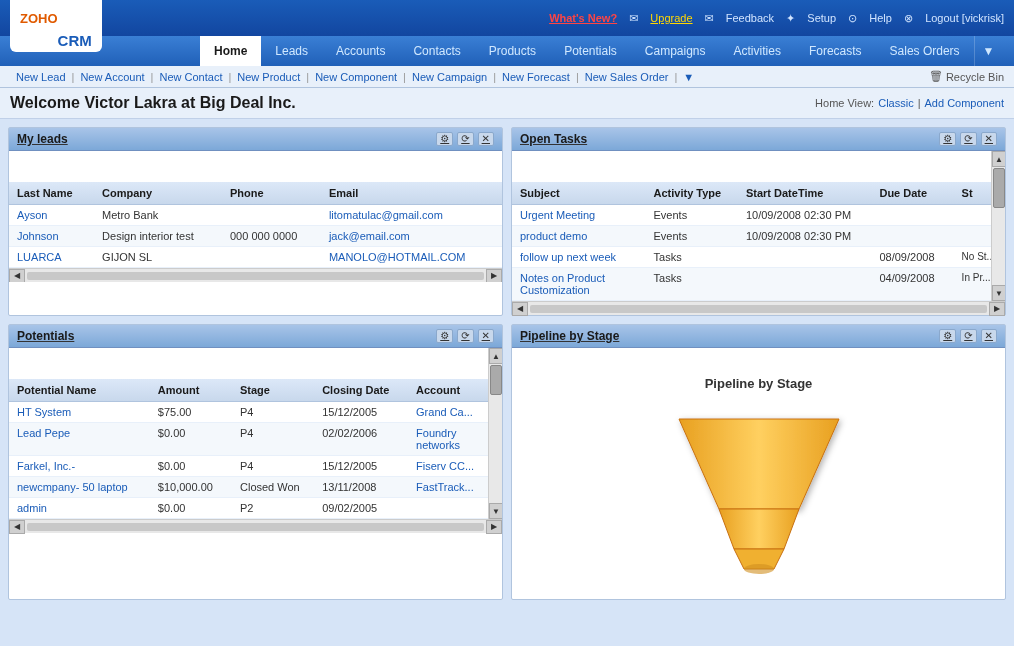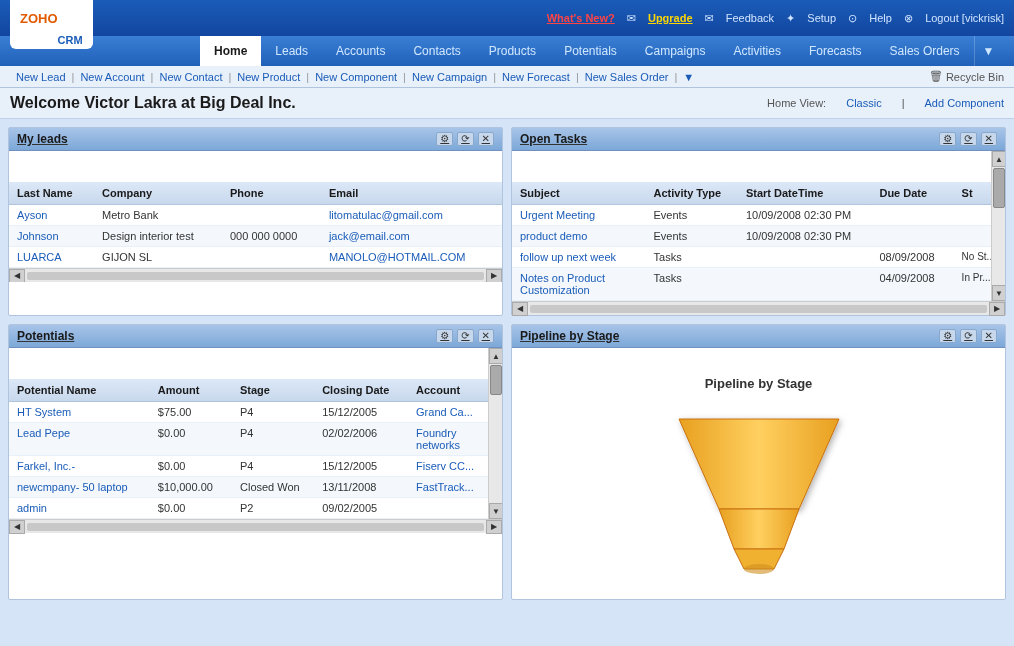--- a/index.html
+++ b/index.html
@@ -25,21 +25,21 @@
     }
     #top-links {
       display: flex;
       align-items: center;
       gap: 12px;
       font-size: 11px;
       color: #d0e4ff;
     }
     #top-links a { color: #d0e4ff; text-decoration: none; }
     #top-links .whats-new { color: #ff4444; font-weight: bold; text-decoration: underline; }
-    #top-links .upgrade { color: #ffd700; font-weight: bold; text-decoration: underline; }
+    #top-links .upgrade { color: #ffd700; font-weight: normal; text-decoration: underline; }
 
     
     #nav-bar {
       background: linear-gradient(to bottom, #3a7fd5, #2060b8);
       height: 30px;
       display: flex;
       align-items: stretch;
       padding-left: 200px;
     }
     .nav-item {
@@ -80,21 +80,21 @@
     
     #welcome-bar {
       background: #e8f0fa;
       padding: 6px 10px;
       display: flex;
       align-items: center;
       justify-content: space-between;
       border-bottom: 1px solid #c0d0e8;
     }
     #welcome-text { font-size: 16px; font-weight: bold; color: #1a1a1a; }
-    #home-view { font-size: 11px; color: #555; display: flex; align-items: center; gap: 20px; }
+    #home-view { font-size: 11px; color: #555; display: flex; align-items: center; gap: 4px; }
     #home-view a { color: #1a5cb8; text-decoration: none; cursor: pointer; }
 
     
     #main-content {
       padding: 8px;
       display: grid;
       grid-template-columns: 1fr 1fr;
       grid-template-rows: auto auto;
       gap: 8px;
       background: #d6e4f7;
@@ -178,21 +178,21 @@
       padding: 8px;
       color: #333;
     }
   </style>
 </head>
 <body>
 
 <div id="top-bar">
   <div id="logo">
     <span style="color:#e05a00;font-weight:bold;font-size:13px;">ZOHO</span>
-    <span style="color:#1a5cb8;font-weight:bold;font-size:11px;margin-top:44px;">CRM</span>
+    <span style="color:#1a5cb8;font-weight:bold;font-size:15px;margin-top:44px;">CRM</span>
   </div>
   <div id="top-links">
     <a class="whats-new">What's New?</a>
     <span>✉</span>
     <a class="upgrade">Upgrade</a>
     <span>✉</span>
     <a style="color:#d0e4ff;text-decoration:none;">Feedback</a>
     <span>✦</span>
     <a style="color:#d0e4ff;text-decoration:none;">Setup</a>
     <span>⊙</span>

